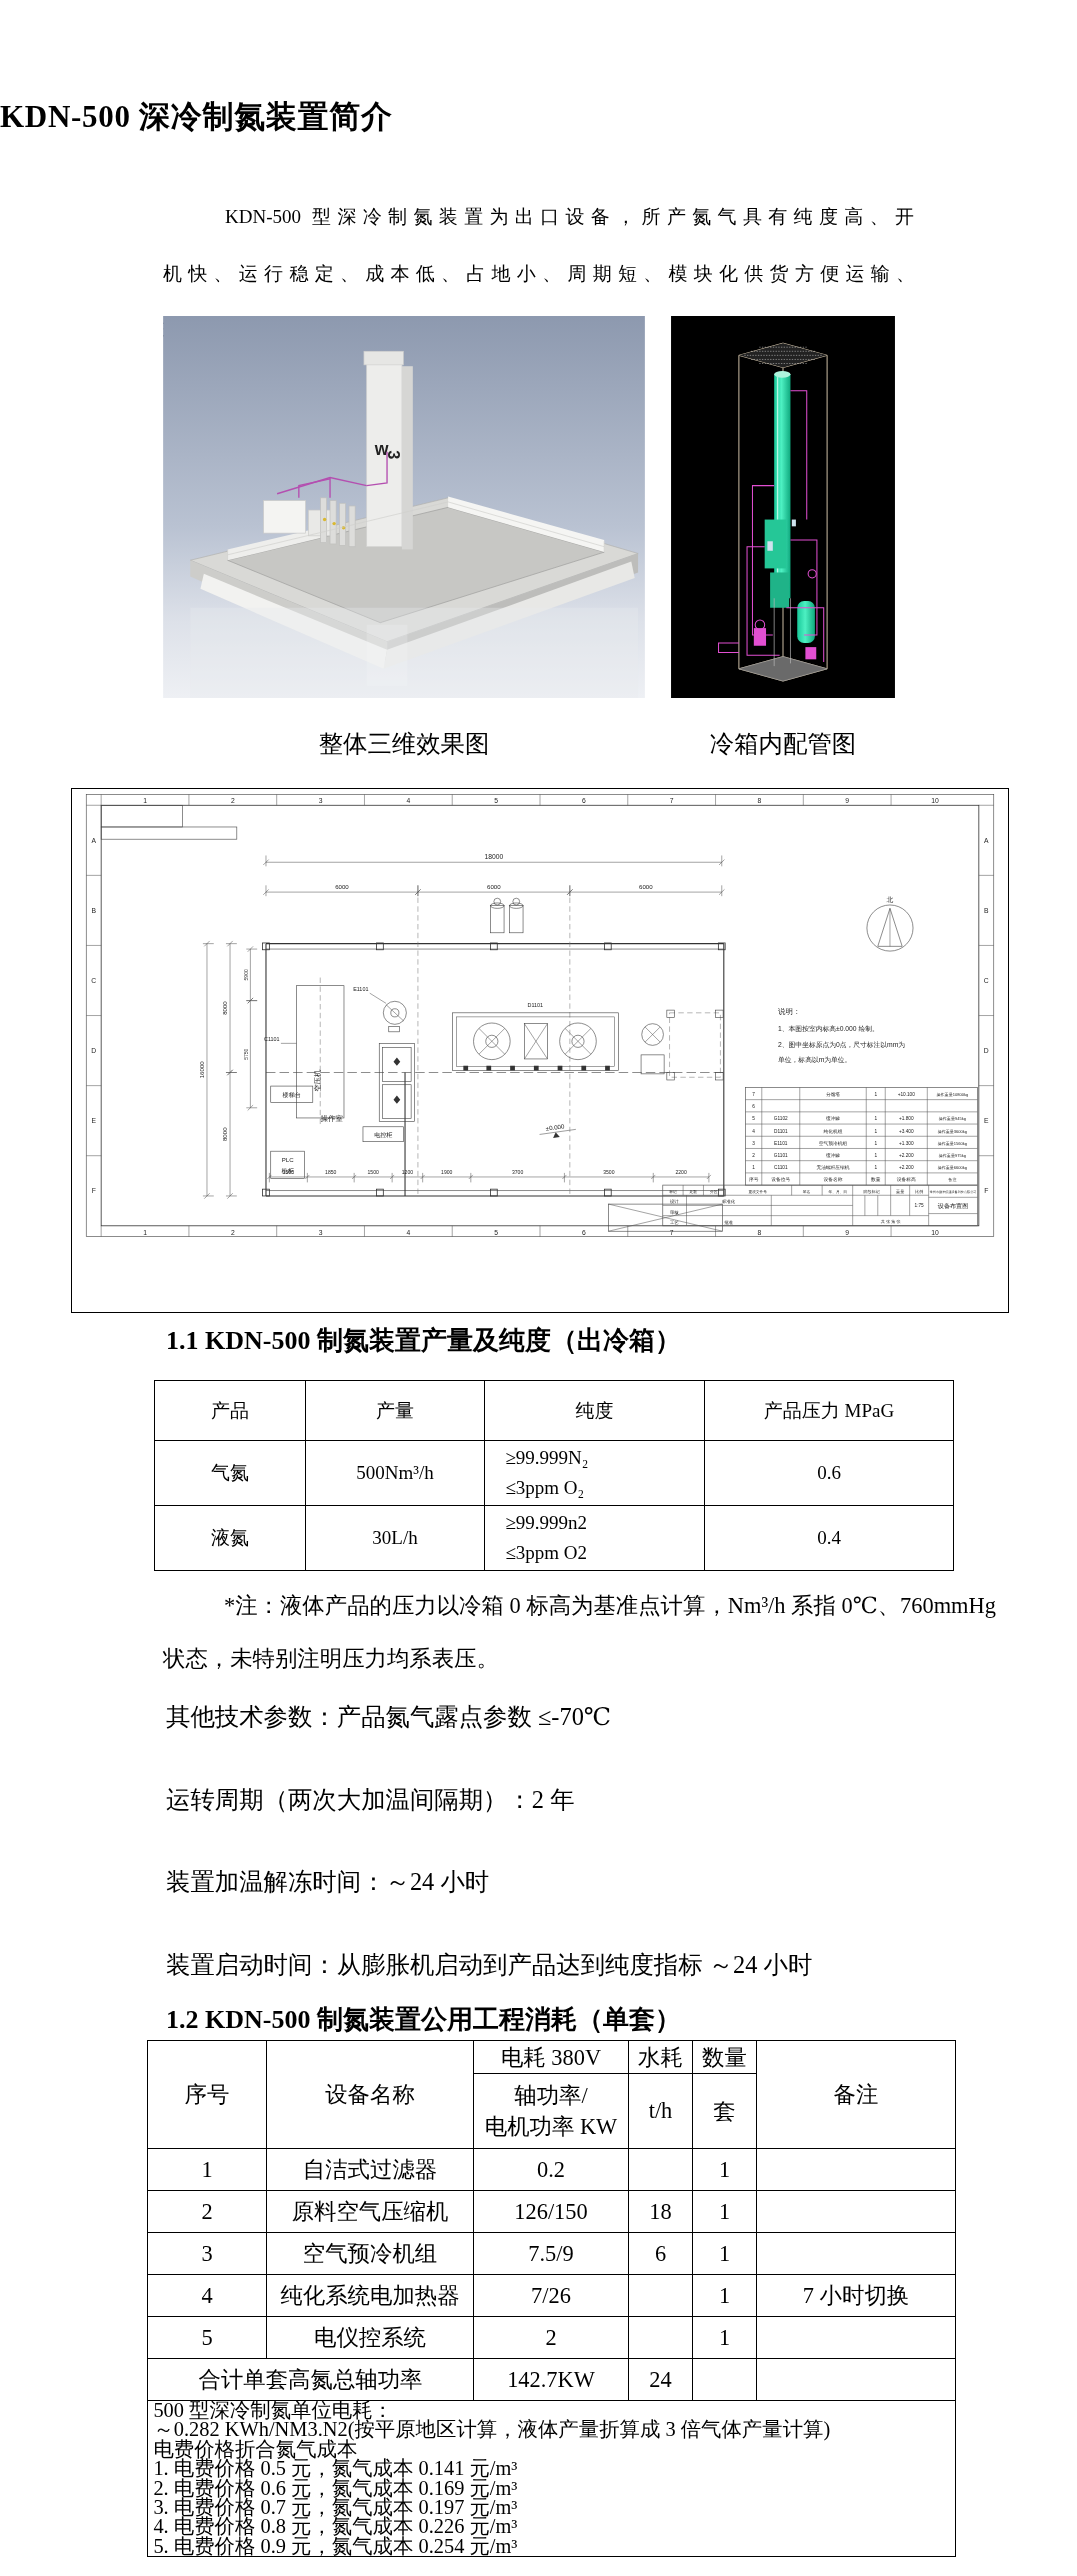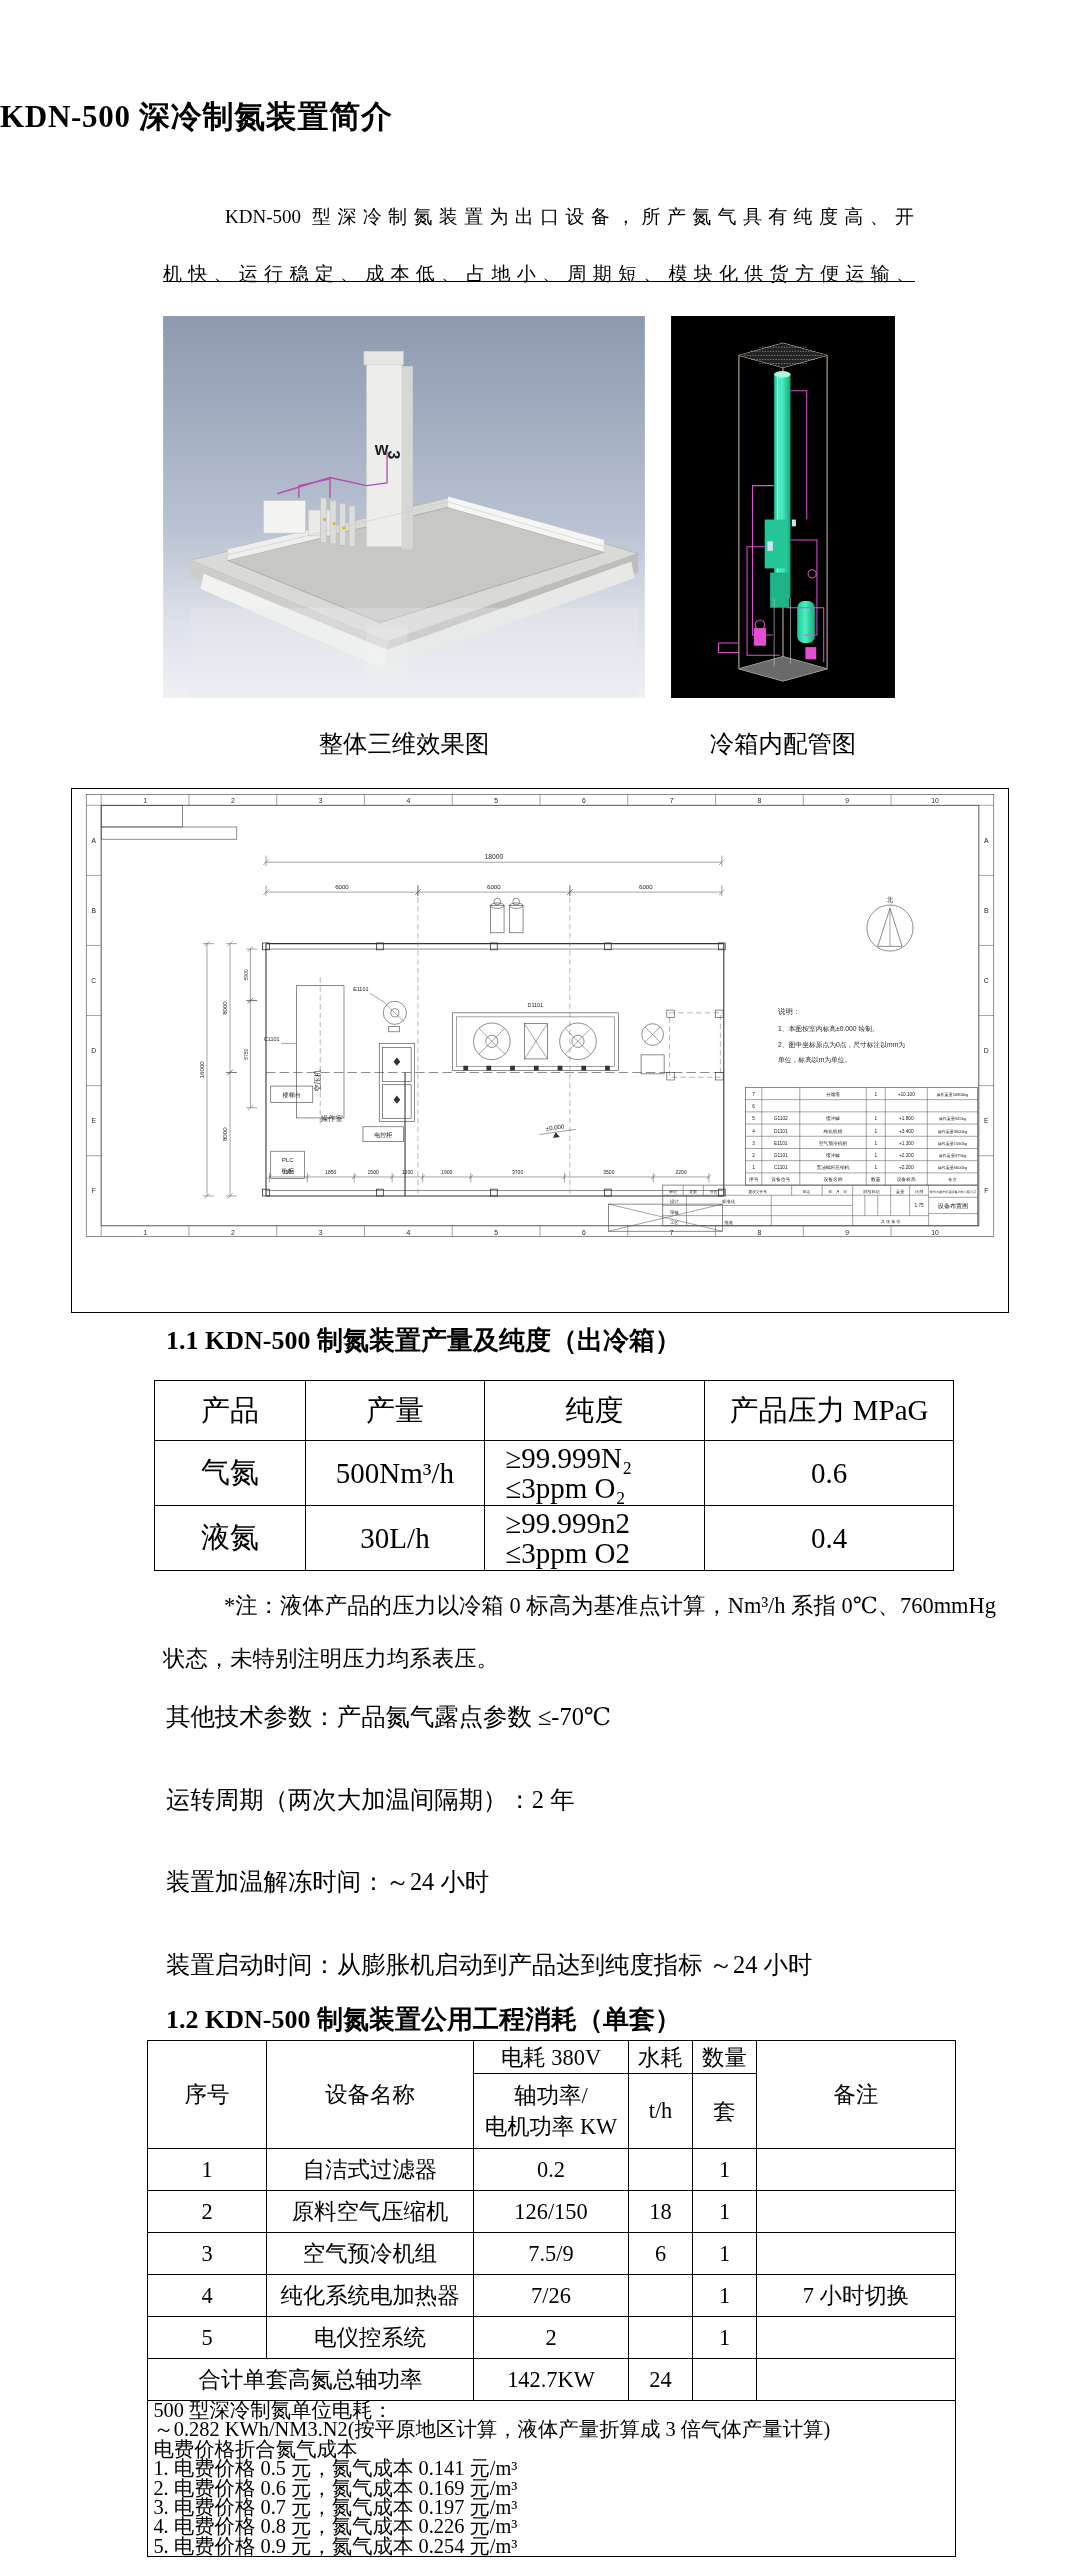--- a/index.html
+++ b/index.html
@@ -10,41 +10,41 @@
   }
   .abs{position:absolute;}
   .doc-title{width:1078px;font-size:31px;font-weight:bold;letter-spacing:0.7px;}
   .para-line{left:163px;width:752px;font-size:19px;line-height:34px;white-space:nowrap;margin-top:42px;}
   .justify{text-align:justify;text-align-last:justify;white-space:normal;}
   .fig-caption{font-size:24.4px;text-align:center;}
   .sec-heading{font-size:26px;font-weight:bold;white-space:nowrap;}
   .body-line{font-size:24.4px;white-space:nowrap;}
   .note-line{font-size:22.4px;white-space:nowrap;}
   table{border-collapse:collapse;table-layout:fixed;}
-  td{border:1.4px solid #000;text-align:center;vertical-align:middle;font-size:29px;padding:0;overflow:hidden;}
+  td{border:1.4px solid #000;text-align:center;vertical-align:middle;font-size:19px;padding:0;overflow:hidden;}
   .t2 td{font-size:22.4px;}
   .purity div{line-height:30px;}
   .unit-cell{text-align:left !important;vertical-align:top;}
   .unit-cell div{font-size:20.4px;line-height:19.4px;white-space:nowrap;padding-left:5.4px;}
   .drawing-box{left:71px;top:788px;width:936px;height:523px;border:1.4px solid #000;background:#fff;}
   .drawing-caption{top:468px;left:0;width:936px;height:53px;border-top:1.4px solid #000;
     text-align:center;font-size:26px;font-weight:bold;line-height:54px;}
   svg text{fill:#222;font-family:"Liberation Sans","DejaVu Sans",sans-serif;}
   .dline{stroke:#555;stroke-width:0.8;fill:none;}
   .wall{stroke:#333;stroke-width:1.6;fill:none;}
   .thin{stroke:#444;stroke-width:0.9;fill:none;}
   .dash{stroke:#777;stroke-width:0.8;fill:none;stroke-dasharray:8 5;}
 </style>
 </head>
 <body>
 
 <div class="abs doc-title" style="top:96px;">KDN-500 深冷制氮装置简介</div>
 
 <div class="abs para-line justify" style="top:158px;padding-left:62px;width:689px;">KDN-500 型深冷制氮装置为出口设备，所产氮气具有纯度高、开</div>
-<div class="abs para-line justify" style="top:215px;text-decoration:underline;">机快、运行稳定、成本低、占地小、周期短、模块化供货方便运输、</div>
+<div class="abs para-line justify" style="top:215px;">机快、运行稳定、成本低、占地小、周期短、模块化供货方便运输、</div>
 <div class="abs para-line" style="top:272px;">现场安装等特点，同时可生产液氮用于储存调峰氮气。</div>
 
 <div class="abs" style="left:163px;top:316px;width:482px;height:382px;">
   <svg width="482" height="382" viewBox="0 0 710 563">
     <defs>
       <linearGradient id="skyg" x1="0" y1="0" x2="0" y2="1">
         <stop offset="0" stop-color="#8d99af"></stop>
           <stop offset="0.55" stop-color="#b9c2d2"></stop>
         <stop offset="0.8" stop-color="#dde1e9"></stop>
           <stop offset="1" stop-color="#eef0f4"></stop>

